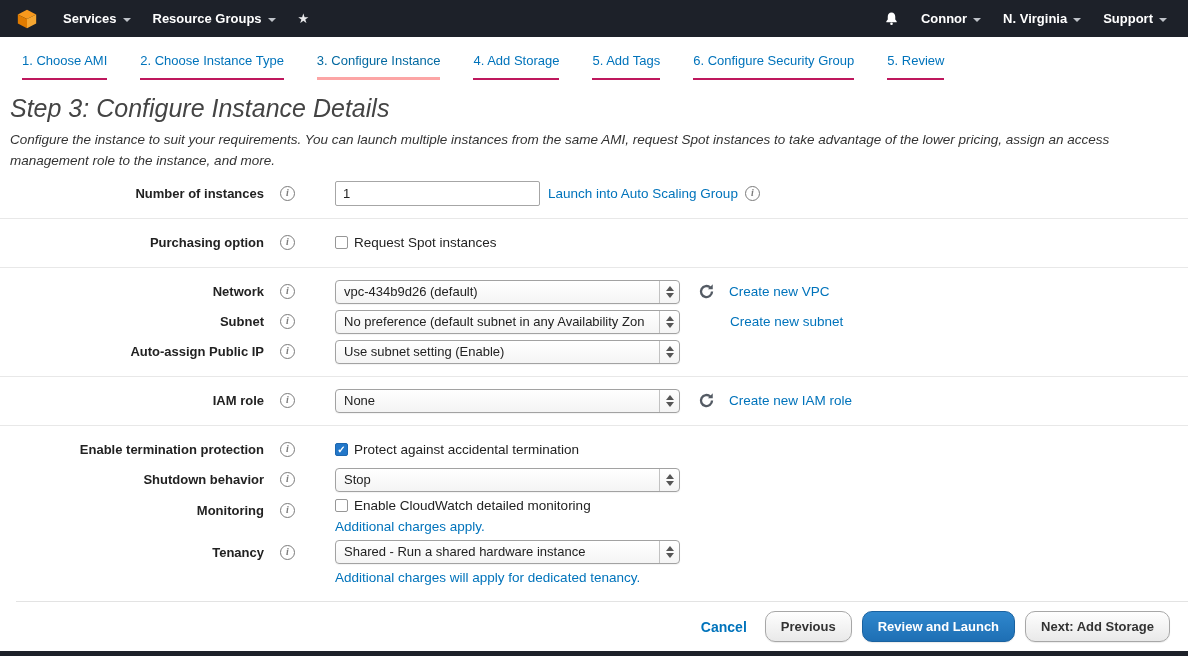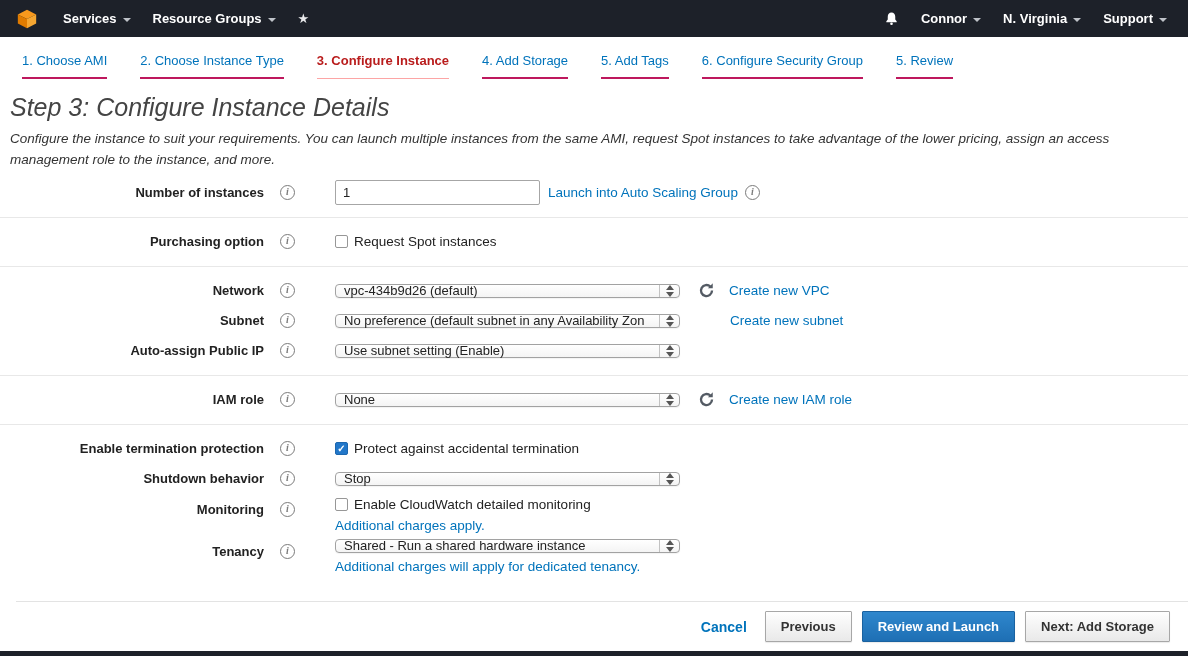--- a/index.html
+++ b/index.html
@@ -55,23 +55,23 @@
   .tab {
     font-size: 13px;
     color: #0073bb;
     padding-bottom: 9px;
     margin-right: 33px;
     border-bottom: 2px solid #be185d;
     cursor: pointer;
     white-space: nowrap;
   }
   .tab.active {
-    color: #b91c1c;
-    font-weight: bold;
-    border-bottom: 1px solid #fca5a5;
+    color: #0369a1;
+    font-weight: normal;
+    border-bottom: 3px solid #fca5a5;
     cursor: default;
   }
 
   
   .page-head { padding: 14px 10px 0 10px; font-style: italic; }
   .page-title {
     font-size: 25px;
     font-weight: normal;
     color: #444;
     margin-bottom: 7px;
@@ -130,21 +130,21 @@
     width: 205px; height: 25px;
     border: 1px solid #a6a6a6;
     border-radius: 2px;
     padding: 0 7px;
     font-size: 13px;
     font-family: "Liberation Sans", sans-serif;
     color: #222;
   }
 
   .select {
-    width: 345px; height: 14px;
+    width: 345px; height: 24px;
     border: 1px solid #a2a2a2;
     border-radius: 4px;
     background: linear-gradient(#ffffff, #f4f4f4);
     display: flex;
     align-items: center;
     font-size: 13px;
     color: #222;
     cursor: pointer;
     box-shadow: 0 1px 1px rgba(0,0,0,0.05);
   }
@@ -226,21 +226,21 @@
     justify-content: flex-end;
     align-items: center;
     gap: 10px;
   }
   .footer a.link { font-size: 14px; font-weight: bold; margin-right: 8px; }
   .btn {
     font-family: "Liberation Sans", sans-serif;
     font-size: 13px;
     font-weight: bold;
     padding: 7px 15px;
-    border-radius: 1px;
+    border-radius: 10px;
     border: 1px solid #a7a7a7;
     background: linear-gradient(#fefefe, #e9e9e9);
     color: #333;
     cursor: pointer;
     box-shadow: 0 1px 1px rgba(0,0,0,0.08);
   }
   .btn-primary {
     background: linear-gradient(#2f87cd, #1e6fb4);
     border-color: #1a62a0;
     color: #fff;

